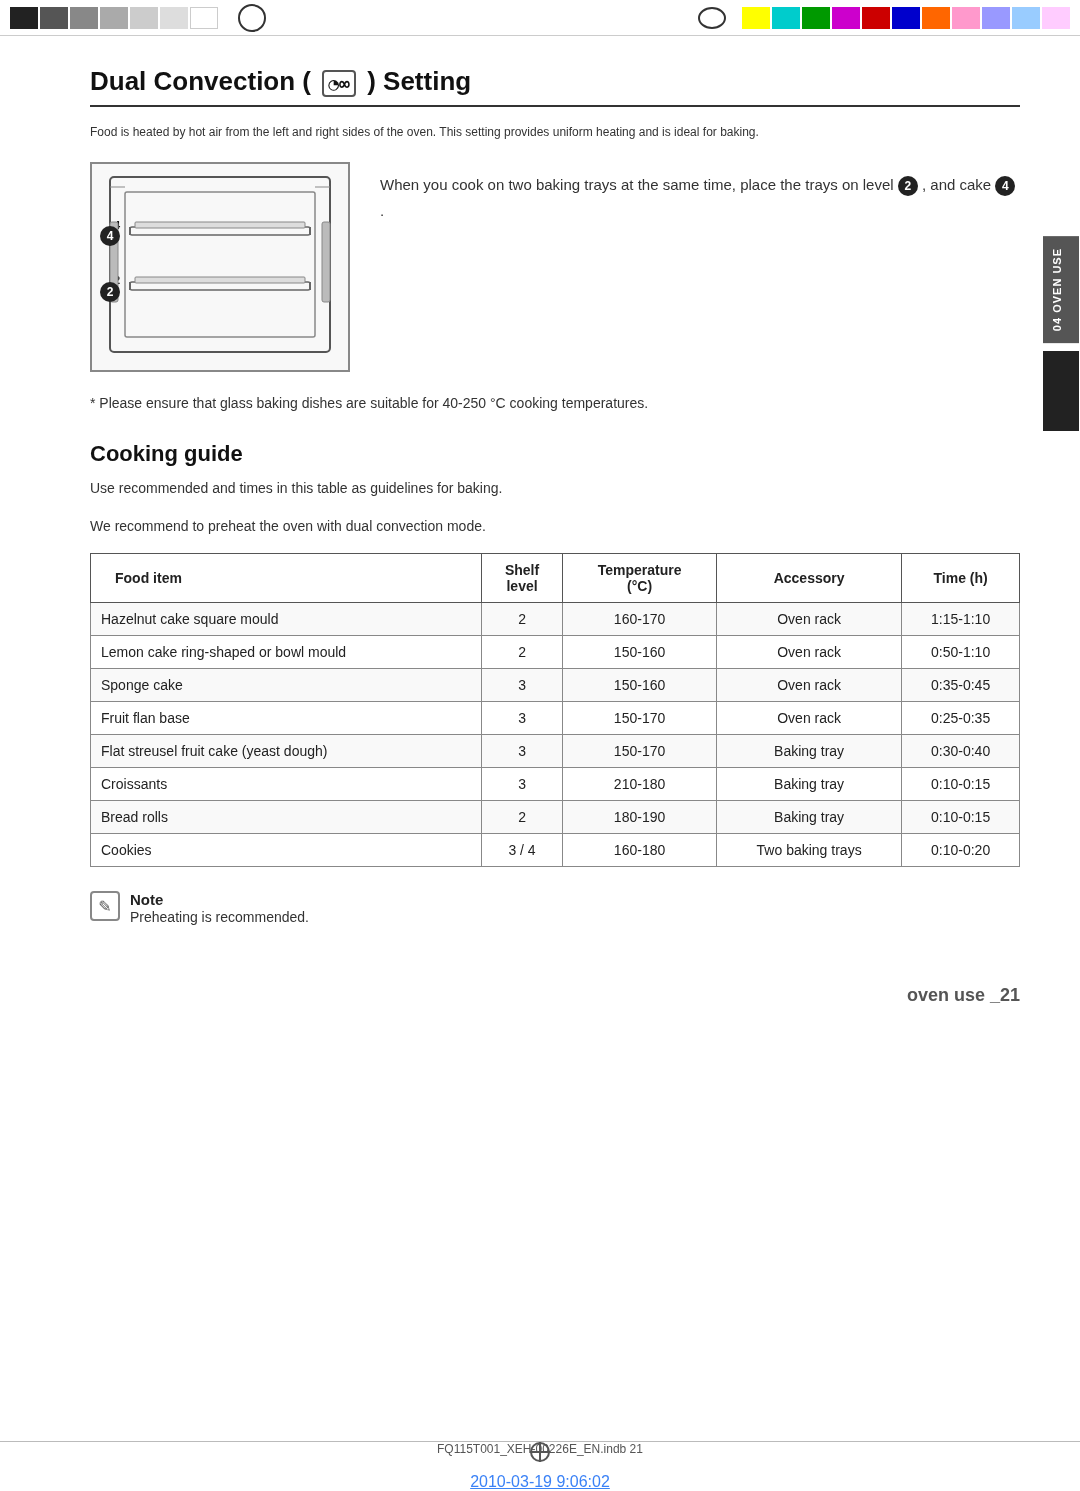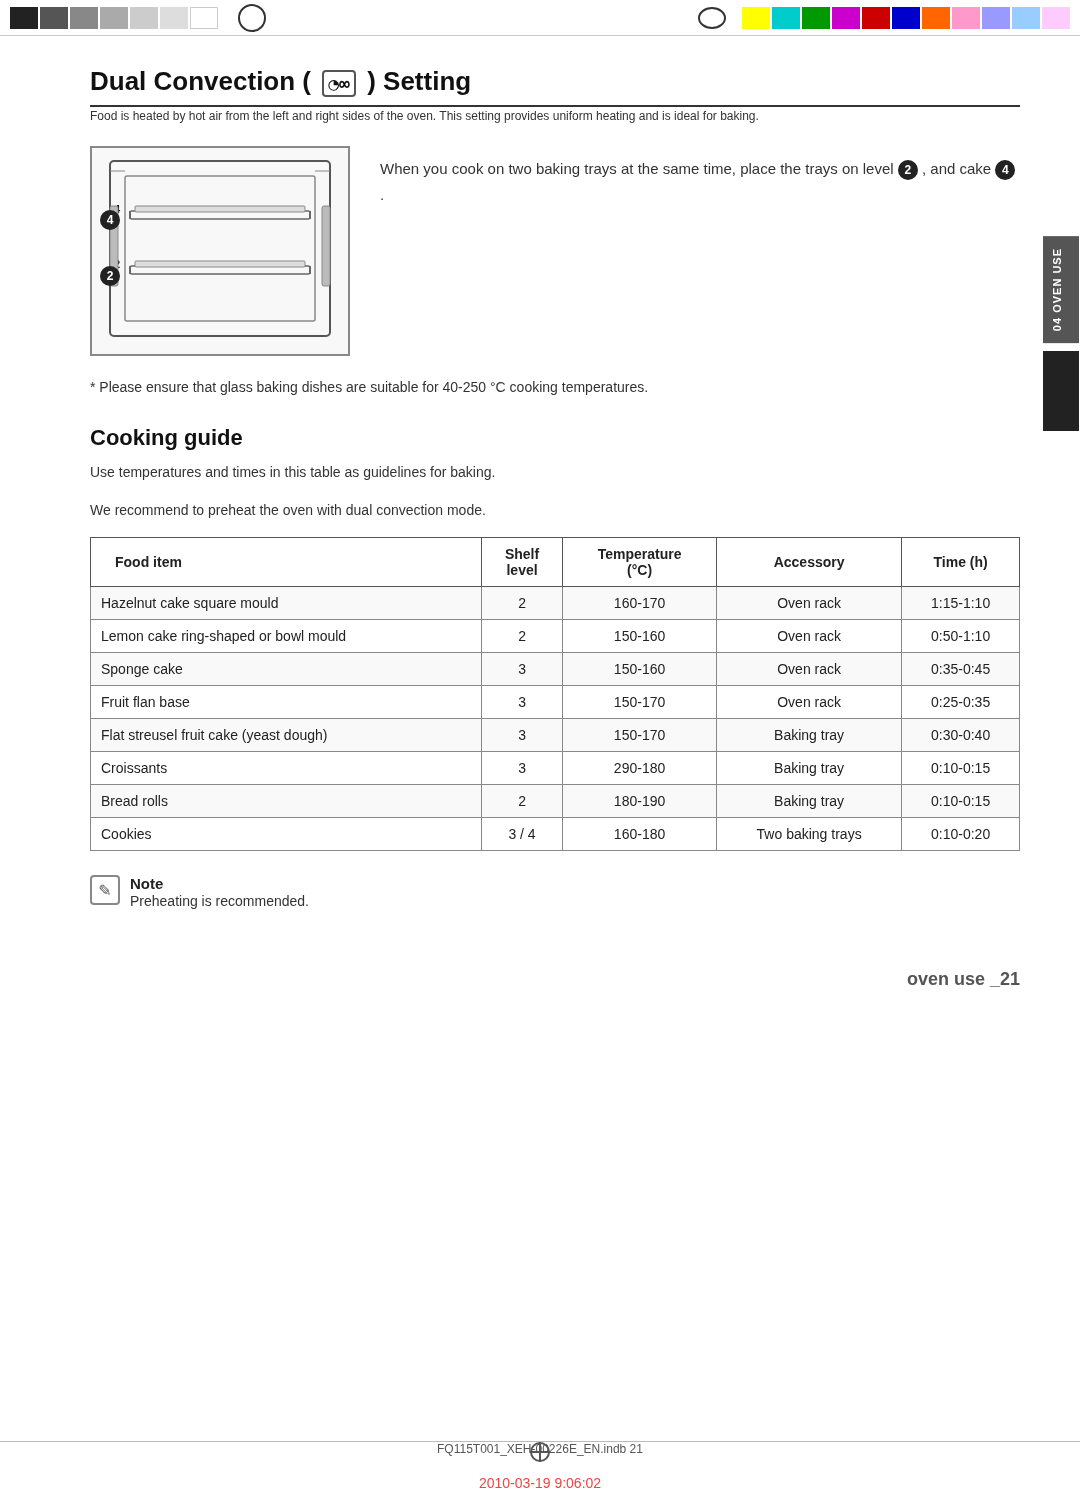--- a/index.html
+++ b/index.html
@@ -78,20 +78,21 @@
     .page-content {
       margin: 0 60px 0 90px;
       padding: 30px 0 60px 0;
       flex: 1;
     }
 
     
     .section-header {
       border-bottom: 2px solid #333;
       padding-bottom: 8px;
+      margin-bottom: 16px;
     }
     .section-title {
       font-size: 26px;
       font-weight: bold;
       color: #111;
     }
     .section-title .icon-sym {
       display: inline-block;
       font-size: 18px;
       border: 2px solid #555;
@@ -255,21 +256,21 @@
     }
     .bottom-left { font-size: 12px; color: #555; }
     .bottom-center {
       position: absolute;
       left: 50%;
       transform: translateX(-50%);
       display: flex;
       align-items: center;
       gap: 6px;
     }
-    .bottom-right { font-size: 14px; color: #ef4444; }
+    .bottom-right { font-size: 16px; color: #3b82f6; text-decoration: underline; }
   </style>
 </head>
 <body>
 
 <div class="top-bar">
   <div class="reg-marks-left">
     <div class="reg-box"></div>
     <div class="reg-box gray1"></div>
     <div class="reg-box gray2"></div>
     <div class="reg-box gray3"></div>
@@ -353,21 +354,21 @@
       <span class="circle-num">2</span>
       <span>, and cake</span>
       <span class="circle-num">4</span>
       <span>.</span>
     </div>
   </div>
 
   <p class="note-text">* Please ensure that glass baking dishes are suitable for 40-250 °C cooking temperatures.</p>
 
   <h2 class="cooking-guide-title">Cooking guide</h2>
-  <p class="cooking-guide-intro">Use temperatures and times in this table as guidelines for baking.</p>
+  <p class="cooking-guide-intro">Use recommended and times in this table as guidelines for baking.</p>
   <p class="cooking-guide-intro">We recommend to preheat the oven with dual convection mode.</p>
 
   <table class="cooking-table">
     <thead>
       <tr>
         <th class="food-col">Food item</th>
         <th>Shelf<br>level</th>
         <th>Temperature<br>(°C)</th>
         <th>Accessory</th>
         <th>Time (h)</th>
@@ -405,21 +406,21 @@
         <tr>
           <td class="food-col">Flat streusel fruit cake (yeast dough)</td>
           <td class="center-col">3</td>
           <td class="center-col">150-170</td>
           <td class="center-col">Baking tray</td>
           <td class="center-col">0:30-0:40</td>
         </tr>
         <tr>
           <td class="food-col">Croissants</td>
           <td class="center-col">3</td>
-          <td class="center-col">290-180</td>
+          <td class="center-col">210-180</td>
           <td class="center-col">Baking tray</td>
           <td class="center-col">0:10-0:15</td>
         </tr>
         <tr>
           <td class="food-col">Bread rolls</td>
           <td class="center-col">2</td>
           <td class="center-col">180-190</td>
           <td class="center-col">Baking tray</td>
           <td class="center-col">0:10-0:15</td>
         </tr>

